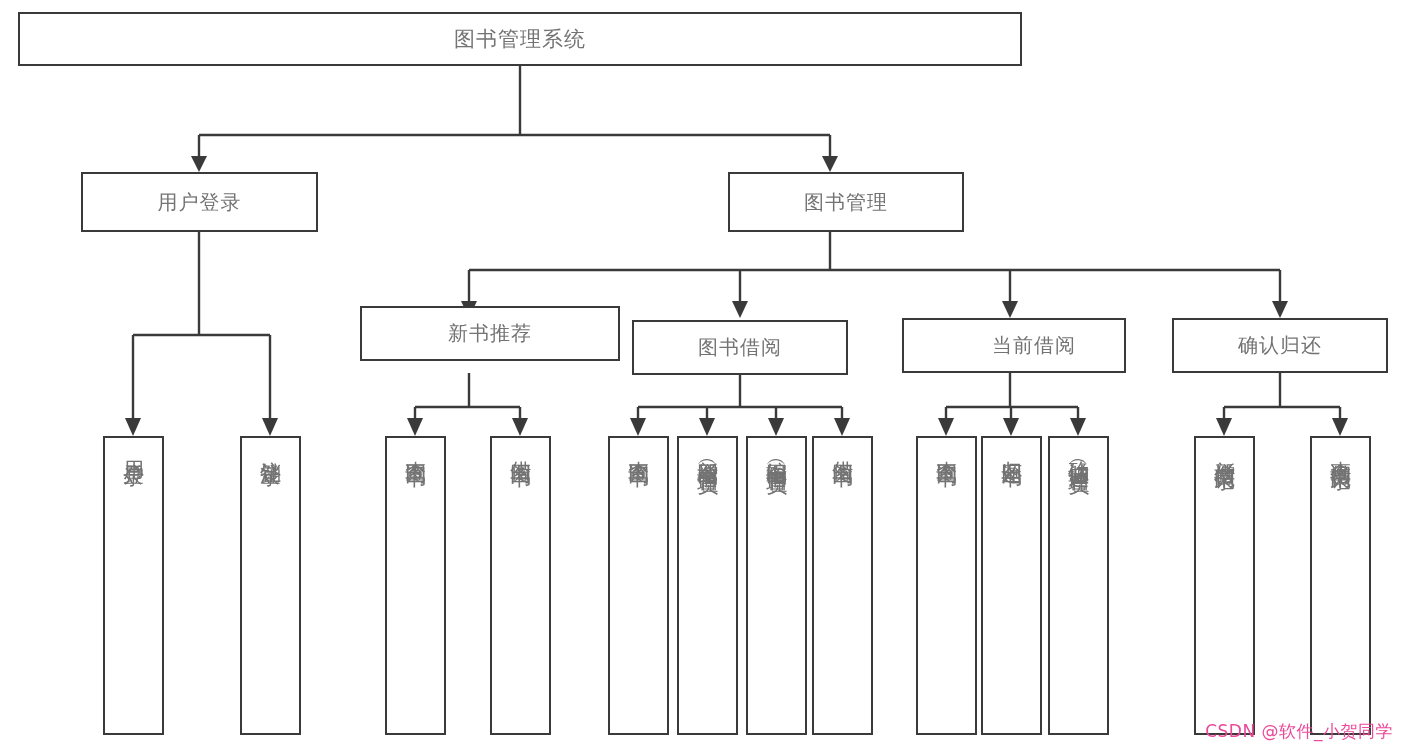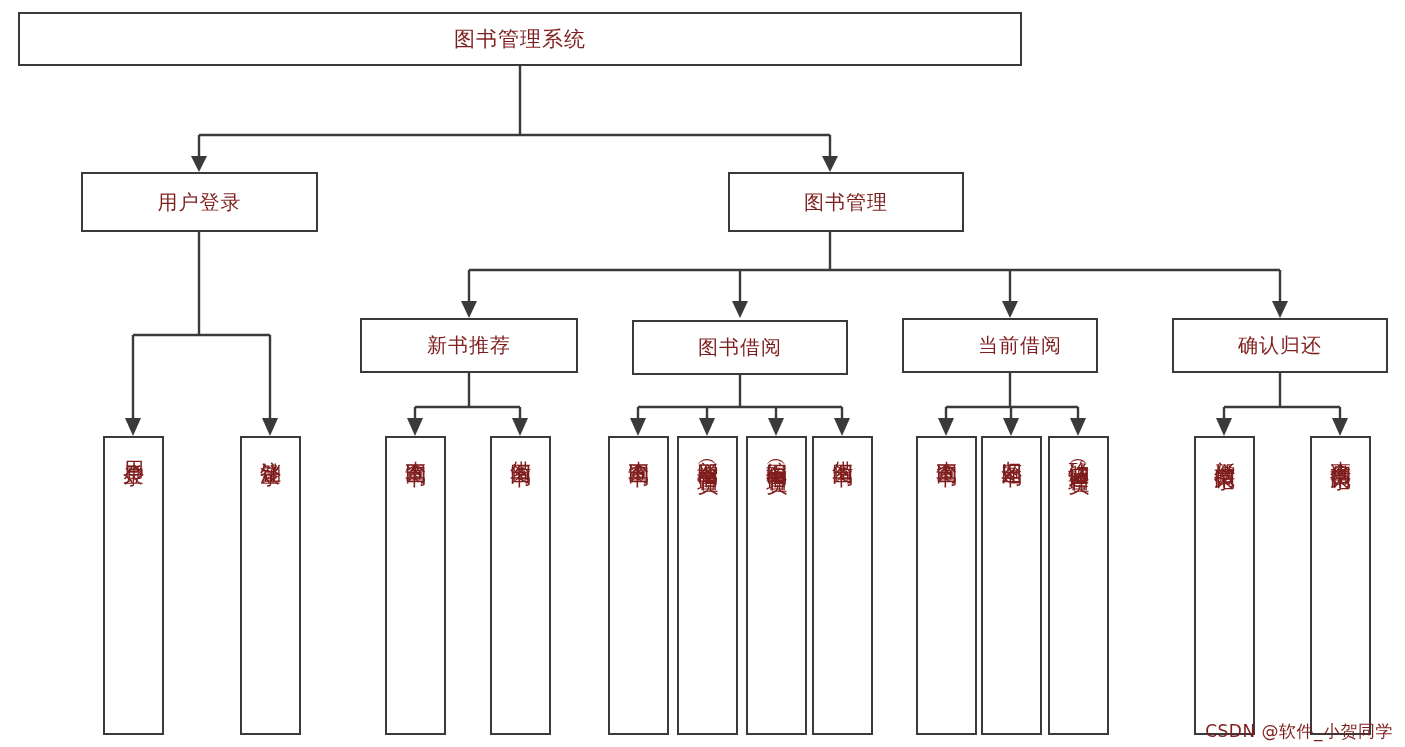--- a/index.html
+++ b/index.html
@@ -23,21 +23,21 @@
     border:2px solid #3a3a3a;
     display:flex;
     align-items:center;
     justify-content:center;
     text-align:center;
   }
   .node .label{
     font-size:20px;
     line-height:1.25;
     letter-spacing:1px;
-    color:#7f1d1d;
+    color:#737373;
     white-space:nowrap;
   }
   .node.root .label{font-size:21px;}
   
   .node.leaf{
     align-items:flex-start;
     justify-content:center;
     padding-top:6px;
   }
   .node.leaf .label{
@@ -61,21 +61,21 @@
     stroke-width:2.4;
     fill:none;
   }
   .conn-svg polygon{fill:#3a3a3a;}
   
   #watermark{
     position:absolute;
     right:12px;
     bottom:4px;
     font-size:17px;
-    color:#7f1d1d;
+    color:#ec4899;
     letter-spacing:0.5px;
     white-space:nowrap;
     user-select:none;
   }
 </style>
 </head>
 <body>
 
 <div id="diagram-root">
 
@@ -145,27 +145,27 @@
     <span class="label">图书管理系统</span>
   </div>
 
   <div class="node" style="left:81px;top:172px;width:237px;height:60px;">
     <span class="label">用户登录</span>
   </div>
   <div class="node" style="left:712px;top:172px;width:236px;height:60px;margin-left:16px;">
     <span class="label">图书管理</span>
   </div>
 
-  <div class="node" style="left:360px;top:318px;width:218px;height:55px;">
+  <div class="node" style="left:360px;top:306px;width:260px;height:55px;">
     <span class="label">新书推荐</span>
   </div>
   <div class="node" style="left:632px;top:320px;width:216px;height:55px;">
     <span class="label">图书借阅</span>
   </div>
-  <div class="node" style="left:902px;top:318px;width:196px;height:55px;padding-left:40px;">
+  <div class="node" style="left:902px;top:318px;width:224px;height:55px;padding-left:40px;">
     <span class="label">当前借阅</span>
   </div>
   <div class="node" style="left:1172px;top:318px;width:216px;height:55px;">
     <span class="label">确认归还</span>
   </div>
 
   <div class="node leaf" style="left:103px;top:436px;width:61px;height:299px;">
     <span class="label">用户登录</span>
   </div>
   <div class="node leaf" style="left:240px;top:436px;width:61px;height:299px;">

